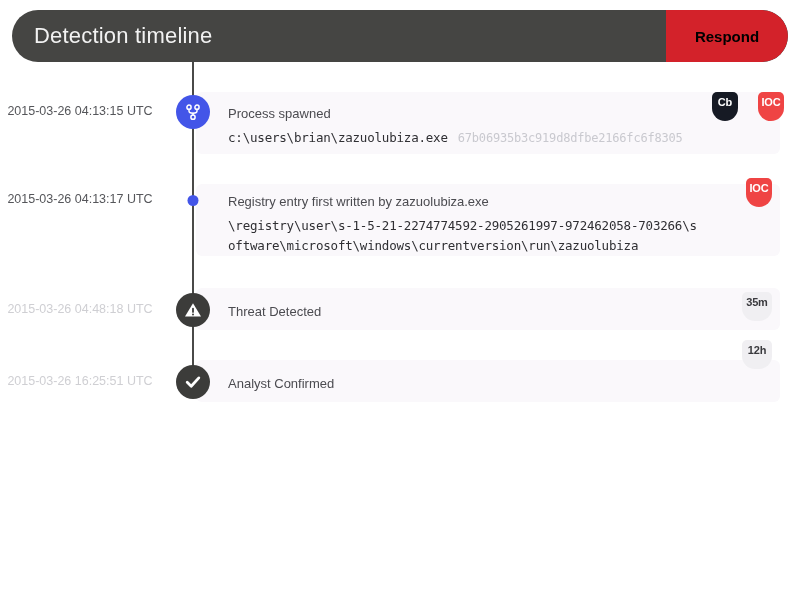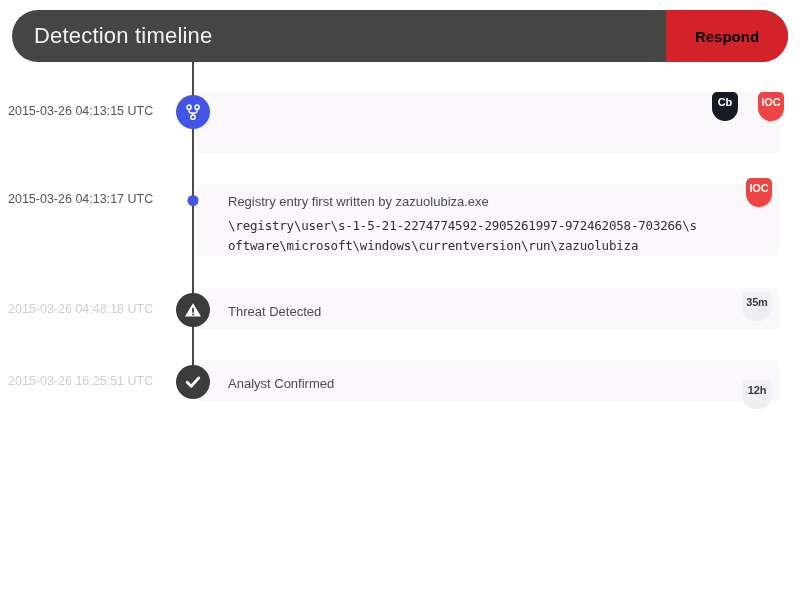--- a/index.html
+++ b/index.html
@@ -83,23 +83,23 @@
   }
   .row-band {
     position: absolute;
     left: 196px;
     width: 584px;
     background: #faf8fb;
     border-radius: 6px;
   }
   .row-time {
     position: absolute;
-    left: 8px;
+    left: 0;
     width: 160px;
-    text-align: left;
+    text-align: center;
     font-size: 12.5px;
     color: #55565a;
     white-space: nowrap;
   }
   .row-time.dim {
     color: #cfcfd3;
   }
 
   
   .marker {
@@ -208,20 +208,22 @@
         <div class="marker circle-blue" style="top: 95px;">
           <svg width="18" height="18" viewBox="0 0 18 18">
             <circle cx="5" cy="4.2" r="2.1" fill="none" stroke="#ffffff" stroke-width="1.5"></circle>
             <circle cx="13" cy="4.2" r="2.1" fill="none" stroke="#ffffff" stroke-width="1.5"></circle>
             <circle cx="9" cy="14.2" r="2.1" fill="none" stroke="#ffffff" stroke-width="1.5"></circle>
             <path d="M5 6.4 V8 Q5 10.2 9 10.2 Q13 10.2 13 8 V6.4" fill="none" stroke="#ffffff" stroke-width="1.5" stroke-linecap="round"></path>
             <path d="M9 10.2 V12.1" fill="none" stroke="#ffffff" stroke-width="1.5" stroke-linecap="round"></path>
           </svg>
         </div>
         <div class="row-body" style="top: 104px;">
+          <div class="row-label">Process spawned</div>
+          <div class="row-detail"><span>c:\users\brian\zazuolubiza.exe</span><span class="row-hash">67b06935b3c919d8dfbe2166fc6f8305</span></div>
         </div>
         <div class="badges" style="top: 92px; left: 712px;">
           <div class="shield dark">Cb</div>
           <div class="shield red">IOC</div>
         </div>
       </div>
       <div class="row" style="top: 0px;">
         <div class="row-band" style="top: 184px; height: 72px;"></div>
         <div class="row-time" style="top: 192px;">2015-03-26 04:13:17 UTC</div>
         <div class="marker dot" style="top: 194.5px;"></div>
@@ -254,19 +256,19 @@
         <div class="row-band" style="top: 360px; height: 42px;"></div>
         <div class="row-time dim" style="top: 374px;">2015-03-26 16:25:51 UTC</div>
         <div class="marker circle-dark" style="top: 365px;">
           <svg width="20" height="20" viewBox="0 0 20 20">
             <path d="M4.2 10.3 L8.2 14.2 L15.8 5.9" fill="none" stroke="#ffffff" stroke-width="2.8" stroke-linecap="round" stroke-linejoin="round"></path>
           </svg>
         </div>
         <div class="row-body" style="top: 374px;">
           <div class="row-label">Analyst Confirmed</div>
         </div>
-        <div class="badges" style="top: 380px; left: 742px;">
+        <div class="badges" style="top: 340px; left: 742px;">
           <div class="shield gray">12h</div>
         </div>
       </div>
     </div>
 
 </div>
 
 </body></html>

